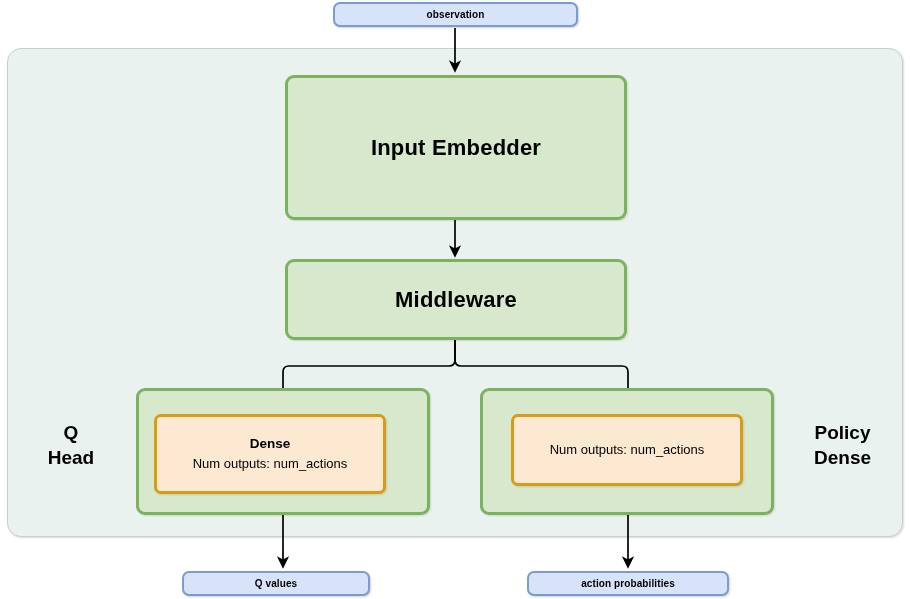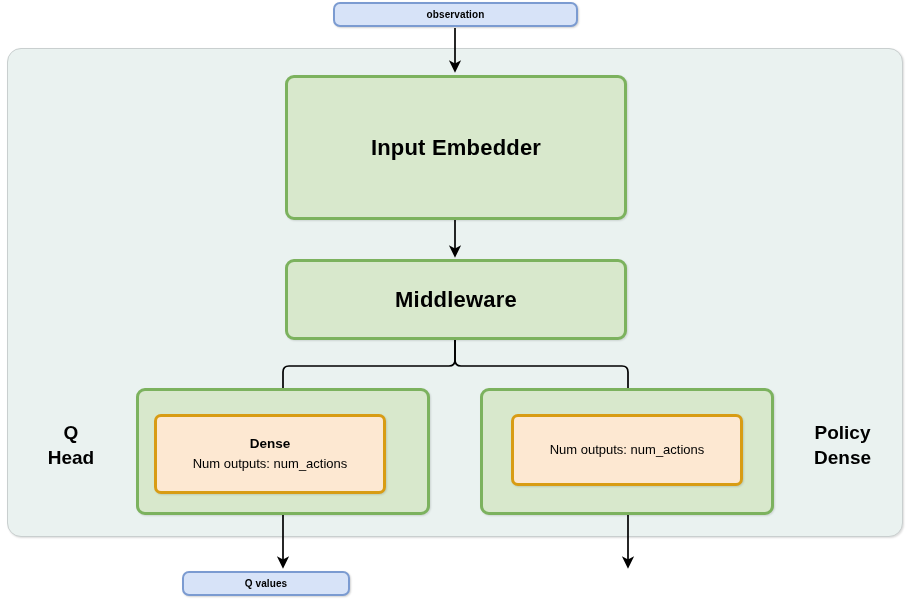--- a/index.html
+++ b/index.html
@@ -172,18 +172,21 @@
 
   <div class="head-group" style="left:480px; top:388px; width:294px; height:127px;"></div>
 
   <div class="box orange-box" style="left:511px; top:414px; width:232px; height:72px;">
     <span class="ob-sub">Num outputs: num_actions</span>
   </div>
 
   <div class="head-label" style="left:795px; top:420px; width:95px;">Policy
 Dense</div>
 
-  <div class="box io-box" style="left:182px; top:571px; width:168px; height:25px;">
+  <div class="box io-box" style="left:182px; top:571px; width:188px; height:25px;">
     <span>Q values</span>
   </div>
 
+  <div class="box io-box" style="left:527px; top:571px; width:202px; height:25px;">
+    <span>action probabilities</span>
+  </div>
 
 </div>
 
 </body></html>

